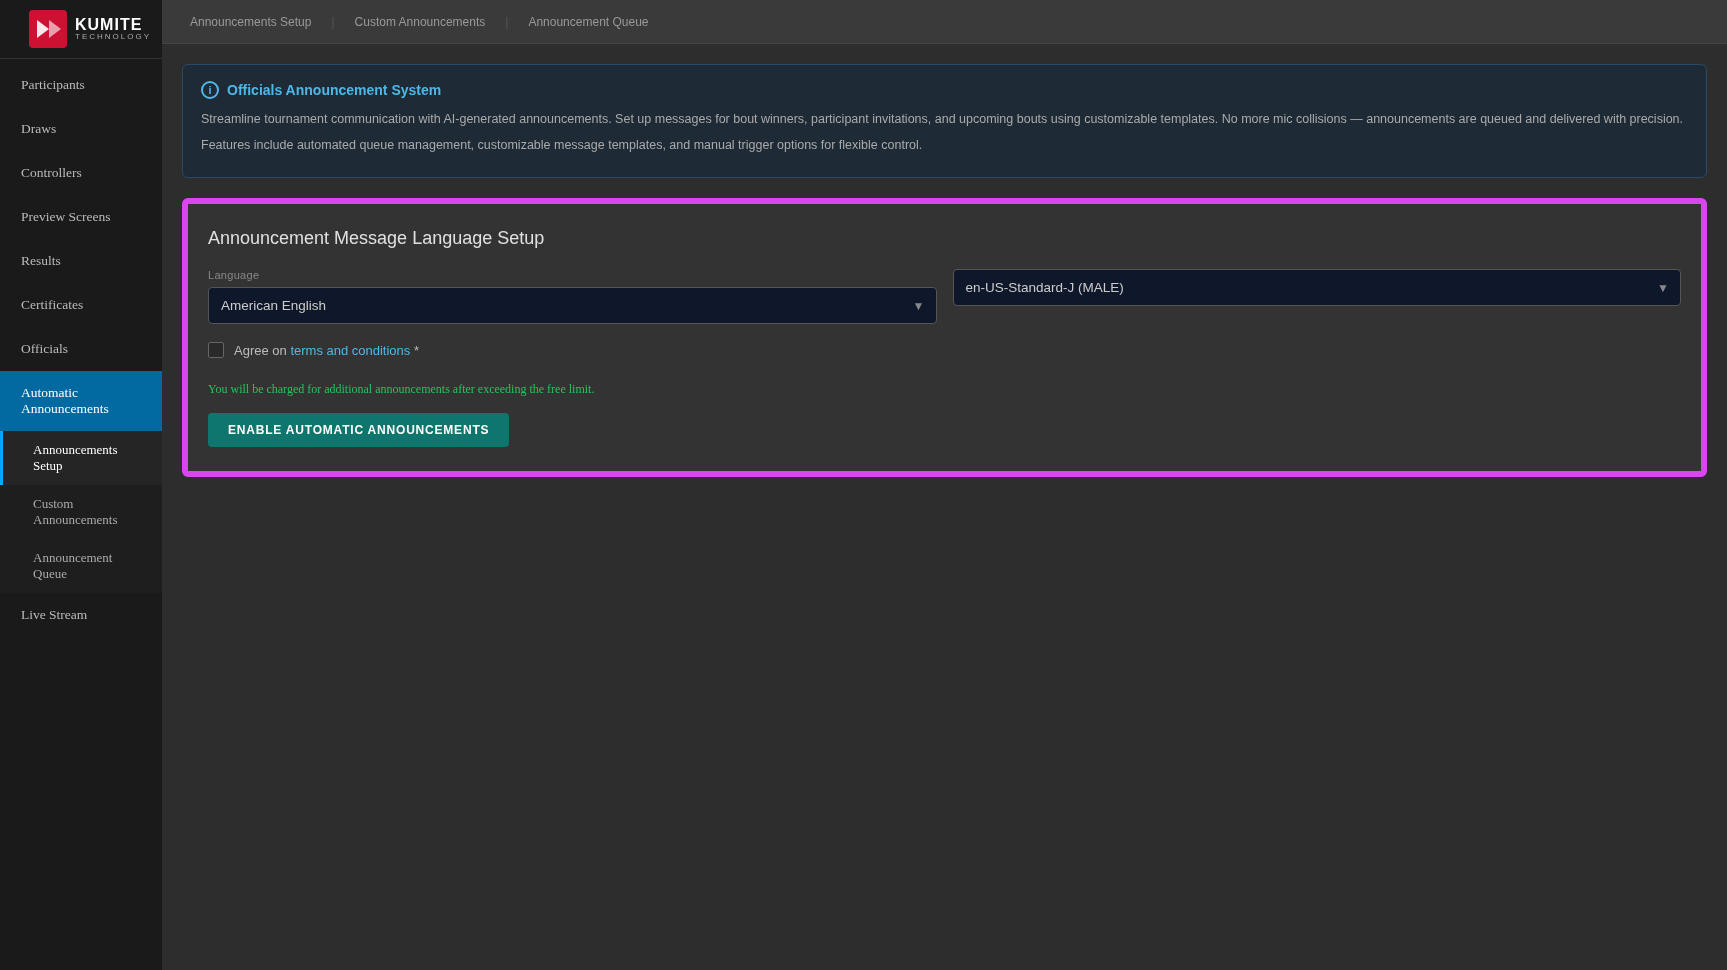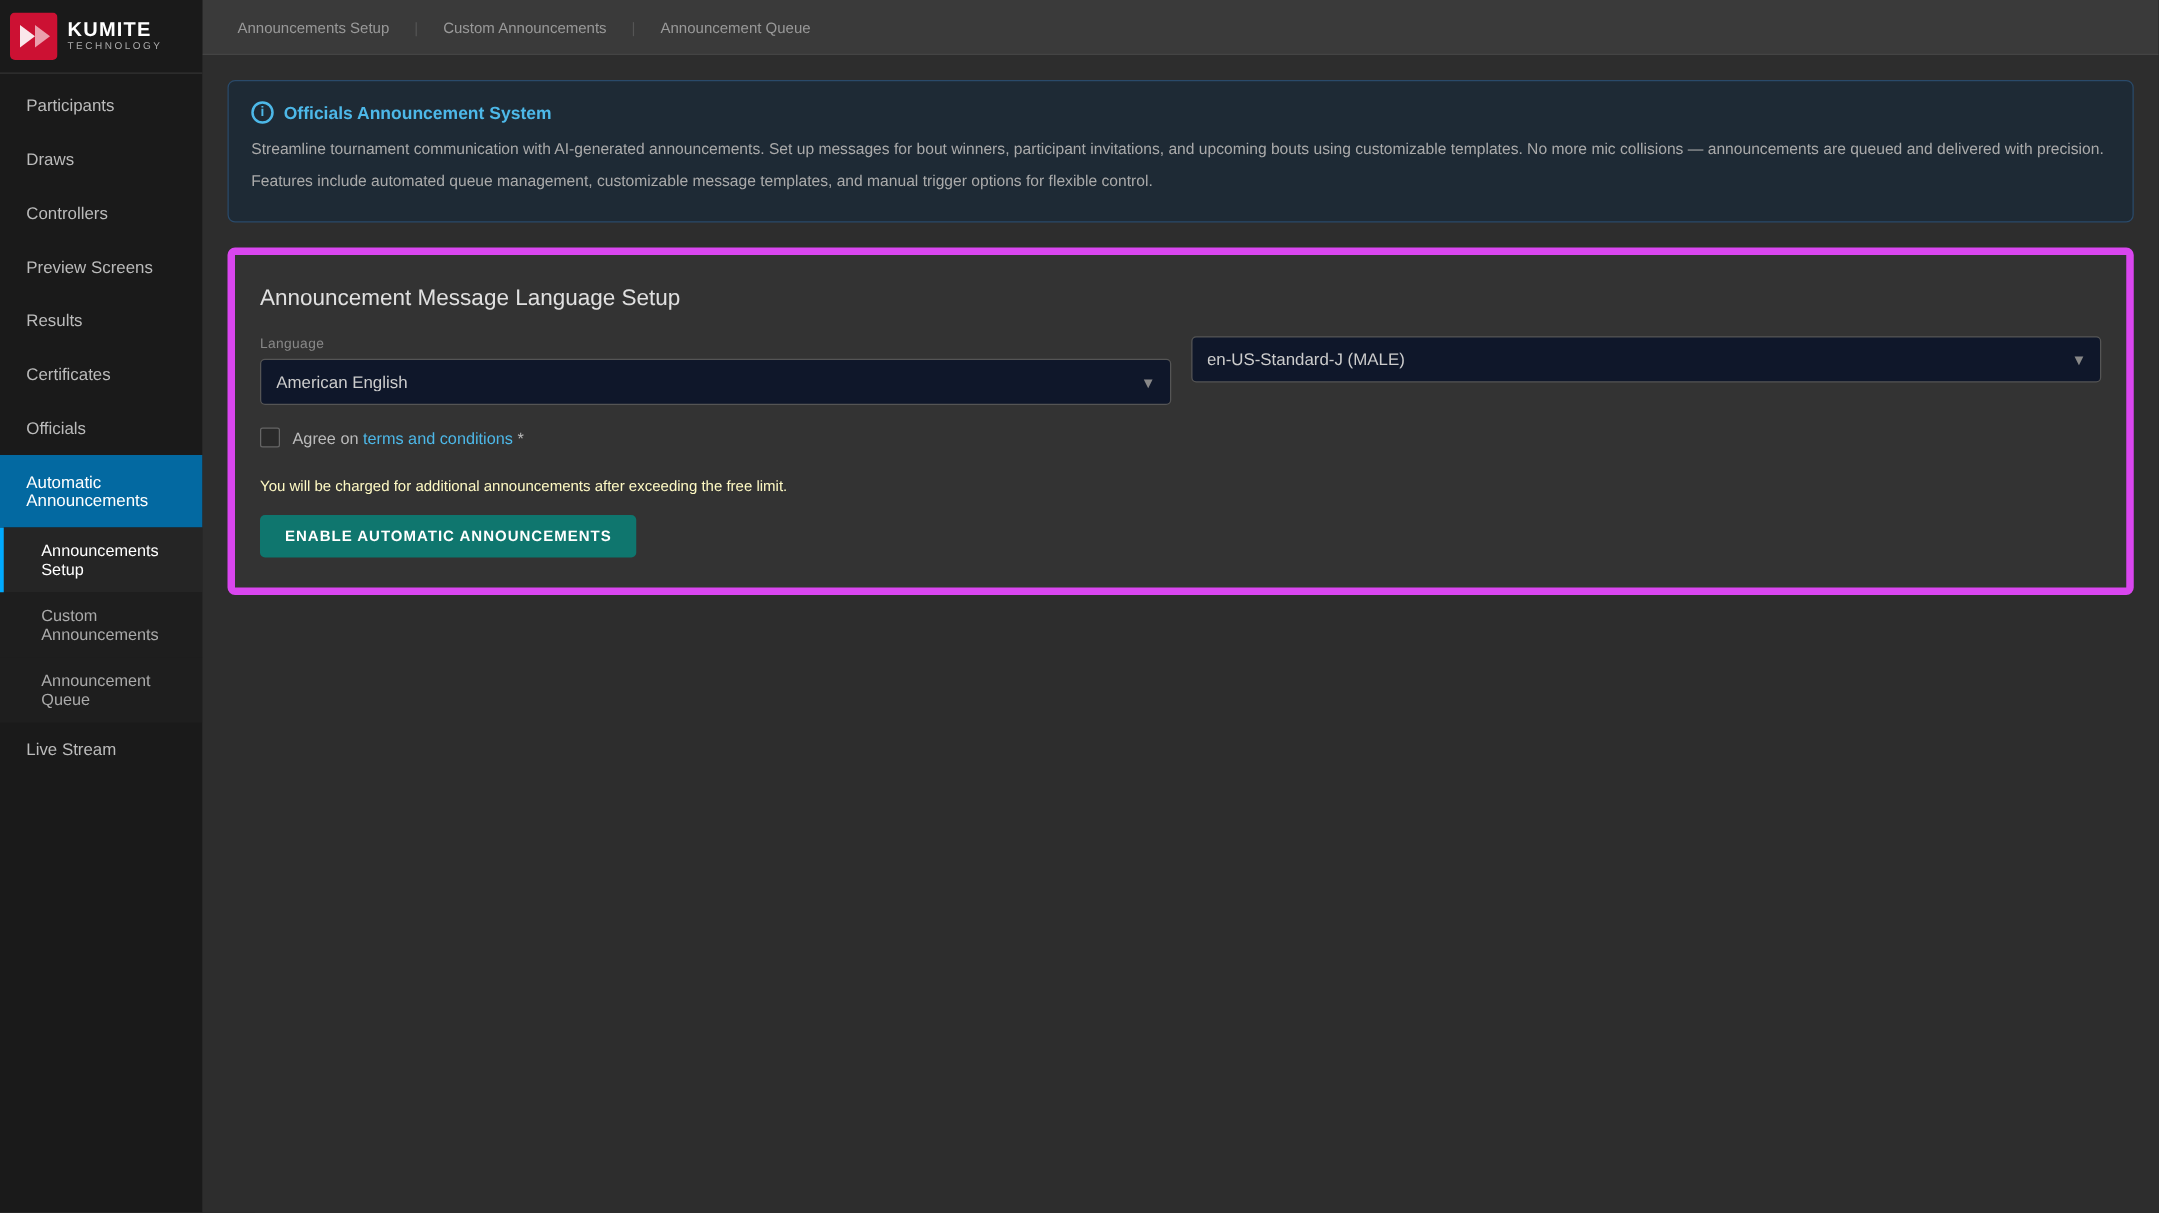--- a/index.html
+++ b/index.html
@@ -19,21 +19,21 @@
       min-width: 162px;
       background-color: #1a1a1a;
       display: flex;
       flex-direction: column;
       height: 100%;
     }
 
     .sidebar-logo {
       display: flex;
       align-items: center;
-      padding: 10px 8px;
+      padding: 10px 29px;
       background-color: #1a1a1a;
       border-bottom: 1px solid #333;
       min-height: 50px;
     }
 
     .logo-icon {
       width: 38px;
       height: 38px;
       margin-right: 8px;
       flex-shrink: 0;
@@ -66,20 +66,21 @@
       padding-top: 4px;
     }
 
     .nav-item {
       padding: 14px 18px;
       font-size: 13.5px;
       color: #bbbbbb;
       cursor: pointer;
       transition: background 0.15s;
       border-left: 3px solid transparent;
+      font-family: Liberation Serif, serif;
     }
 
     .nav-item.active {
       color: #ffffff;
       background-color: #0369a1;
     }
 
     .nav-item.sub-item {
       padding: 11px 18px 11px 30px;
       font-size: 13px;
@@ -259,23 +260,24 @@
       color: #bbbbbb;
     }
 
     .checkbox-label a {
       color: #4db8e8;
       text-decoration: none;
     }
 
     .charge-notice {
       font-size: 12px;
-      color: #fef9c3;
+      color: #22c55e;
       margin-bottom: 16px;
       margin-top: 4px;
+      font-family: Liberation Serif, serif;
     }
 
     .enable-btn {
       background-color: #0f766e;
       color: #ffffff;
       border: none;
       border-radius: 4px;
       padding: 10px 20px;
       font-size: 12px;
       font-weight: 600;

